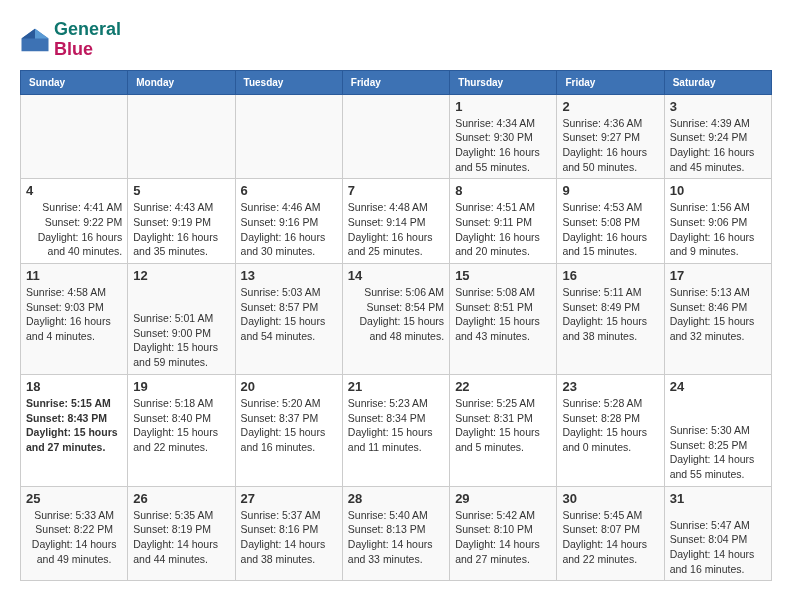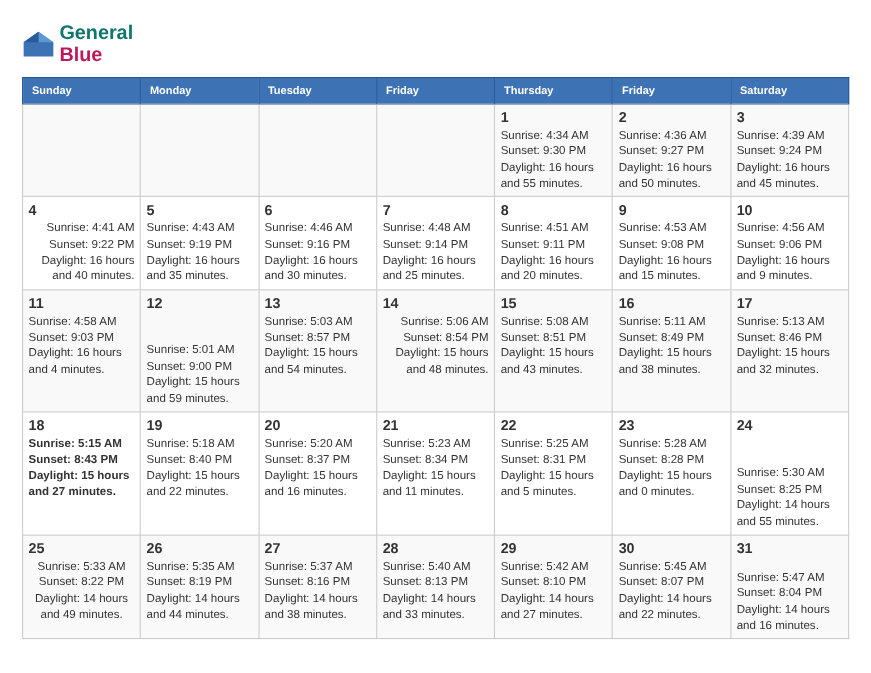--- a/index.html
+++ b/index.html
@@ -186,27 +186,27 @@
         <td>
           <span class="day-number">8</span>
           <div class="day-content" style="white-space: pre-line;">Sunrise: 4:51 AM
 Sunset: 9:11 PM
 Daylight: 16 hours
 and 20 minutes.</div>
         </td>
         <td>
           <span class="day-number">9</span>
           <div class="day-content" style="white-space: pre-line;">Sunrise: 4:53 AM
-Sunset: 9:08 PM
+Sunset: 5:08 PM
 Daylight: 16 hours
 and 15 minutes.</div>
         </td>
         <td>
           <span class="day-number">10</span>
-          <div class="day-content" style="white-space: pre-line;">Sunrise: 4:56 AM
+          <div class="day-content" style="white-space: pre-line;">Sunrise: 1:56 AM
 Sunset: 9:06 PM
 Daylight: 16 hours
 and 9 minutes.</div>
         </td>
       </tr>
       <tr>
         <td>
           <span class="day-number">11</span>
           <div class="day-content" style="white-space: pre-line;">Sunrise: 4:58 AM
 Sunset: 9:03 PM

